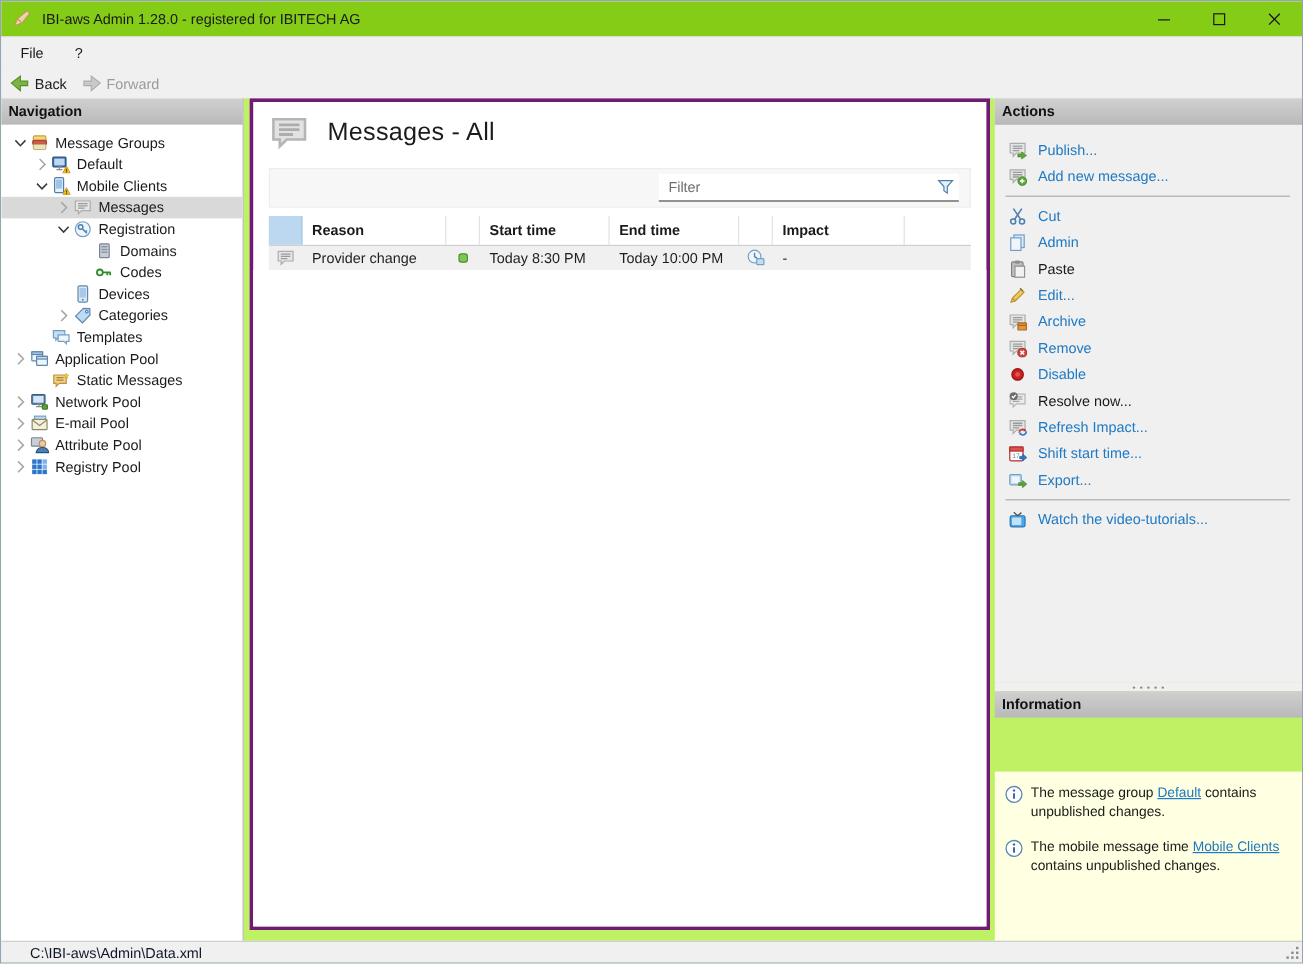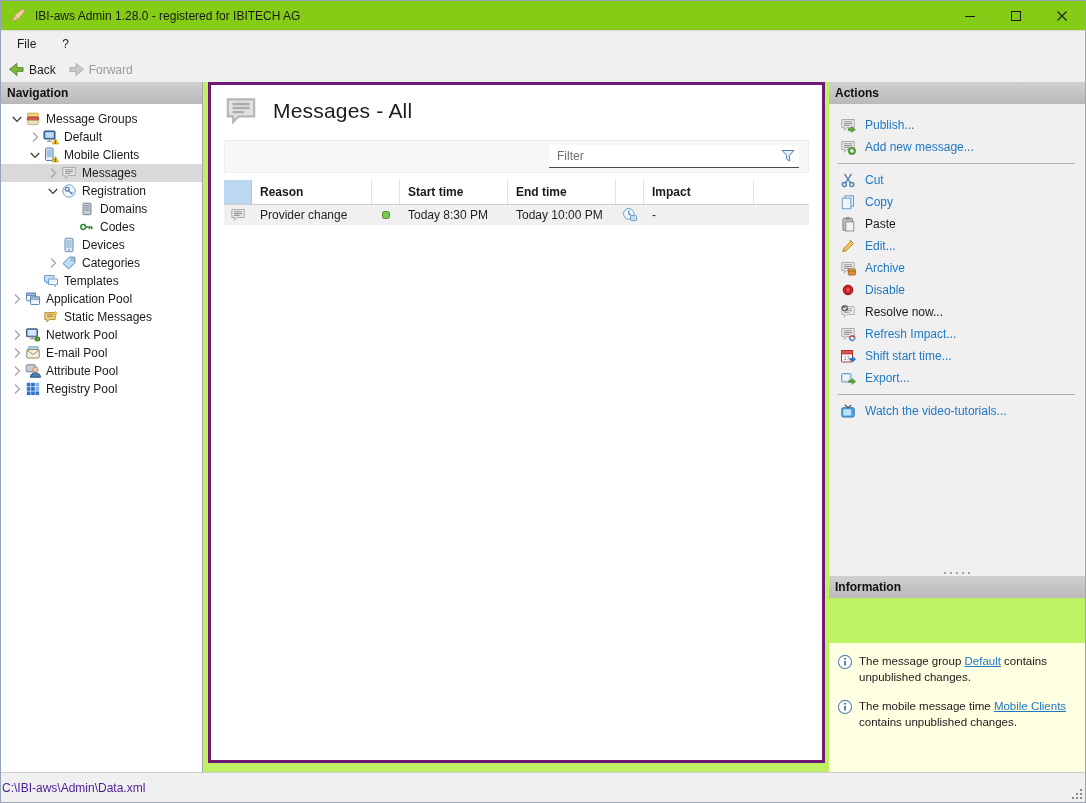--- a/index.html
+++ b/index.html
@@ -77,22 +77,22 @@
   .vgrip { height:7px; flex:none; display:flex; align-items:center; justify-content:center;
            background:#F0F0F0; cursor:row-resize; }
   .vgrip .dot { width:2px; height:2px; background:#8A8A8A; border-radius:50%; margin:0 2px; }
 
   .info-section { flex:1; display:flex; flex-direction:column; min-height:0;gap:45px; }
   .info-body { flex:1; background:#FFFFE1; padding:10px 6px 0 8px; overflow:hidden; }
   .info-item { display:flex; gap:6px; margin-bottom:13px; color:#1a1a1a; font-size:11.5px; line-height:1.4; }
   .info-item .iicon { width:16px; height:16px; flex:none; margin-top:1px; }
   .ilink { color:#2079C3; text-decoration:underline; cursor:pointer; }
 
-  .statusbar { height:30px; flex:none; background:#F0F0F0; border-top:1px solid #CFCFCF;
-               display:flex; align-items:center; padding-left:1px; color:#4c1d95; position:relative; }
+  .statusbar { height:18px; flex:none; background:#F0F0F0; border-top:1px solid #CFCFCF;
+               display:flex; align-items:center; padding-left:24px; color:#0f172a; position:relative; }
   .resize-grip { position:absolute; right:2px; bottom:2px; }
 </style>
 </head>
 <body>
 
 <div class="window">
 
   <div class="titlebar">
     <span class="app-icon" id="appIcon"><svg width="16" height="16" viewBox="0 0 16 16">
           <path d="M2.5 13.5l2-5 8-6.5 2.5 2-6.5 8-5 2z" fill="#EBD5A0" stroke="#B89858"></path>
@@ -444,21 +444,21 @@
               </span>
               <span class="alabel">Cut</span>
             </div>
             <div class="action">
               <span class="aicon">
                 <svg width="16" height="16" viewBox="0 0 16 16">
                   <rect x="5" y="1.8" width="8.5" height="10.5" fill="#DCE9F5" stroke="#6FA0C8"></rect>
     <rect x="2.3" y="4.2" width="8.5" height="10.5" fill="#EFF5FB" stroke="#6FA0C8"></rect>
                 </svg>
               </span>
-              <span class="alabel">Copy</span>
+              <span class="alabel">Admin</span>
             </div>
             <div class="action disabled">
               <span class="aicon">
                 <svg width="16" height="16" viewBox="0 0 16 16">
                   <rect x="3" y="2.3" width="9.5" height="12.2" rx="1" fill="#BFBFBF" stroke="#808080"></rect>
     <rect x="5.8" y="1" width="4" height="2.8" rx="0.8" fill="#8F8F8F"></rect>
     <rect x="5.8" y="5.8" width="8" height="9.2" fill="#F2F2F2" stroke="#909090"></rect>
                 </svg>
               </span>
               <span class="alabel">Paste</span>
@@ -476,20 +476,31 @@
             <div class="action">
               <span class="aicon">
                 <svg width="16" height="16" viewBox="0 0 16 16">
                   <path d="M1.8 2.5h12.4v8H7l-2.7 2.7V10.5H1.8z" fill="#E6E6E6" stroke="#ACACAC"></path>
    <path d="M4 4.7h8M4 6.6h8M4 8.5h5.5" stroke="#9A9A9A" stroke-width="1.1"></path>
                   <rect x="8.3" y="9" width="7" height="6" rx="0.5" fill="#E2953F" stroke="#A86A20"></rect>
     <path d="M8.3 11.2h7" stroke="#A86A20"></path>
                 </svg>
               </span>
               <span class="alabel">Archive</span>
+            </div>
+            <div class="action">
+              <span class="aicon">
+                <svg width="16" height="16" viewBox="0 0 16 16">
+                  <path d="M1.8 2.5h12.4v8H7l-2.7 2.7V10.5H1.8z" fill="#E6E6E6" stroke="#ACACAC"></path>
+   <path d="M4 4.7h8M4 6.6h8M4 8.5h5.5" stroke="#9A9A9A" stroke-width="1.1"></path>
+                  <circle cx="11.9" cy="11.9" r="3.7" fill="#D64541" stroke="#A33530"></circle>
+    <path d="M10.4 10.4l3 3M13.4 10.4l-3 3" stroke="#fff" stroke-width="1.2"></path>
+                </svg>
+              </span>
+              <span class="alabel">Remove</span>
             </div>
             <div class="action">
               <span class="aicon">
                 <svg width="16" height="16" viewBox="0 0 16 16">
                   <circle cx="8" cy="8" r="4.8" fill="#CC1F1F" stroke="#8E1414"></circle>
                   <circle cx="8" cy="8" r="2" fill="#E85050"></circle>
                 </svg>
               </span>
               <span class="alabel">Disable</span>
             </div>

